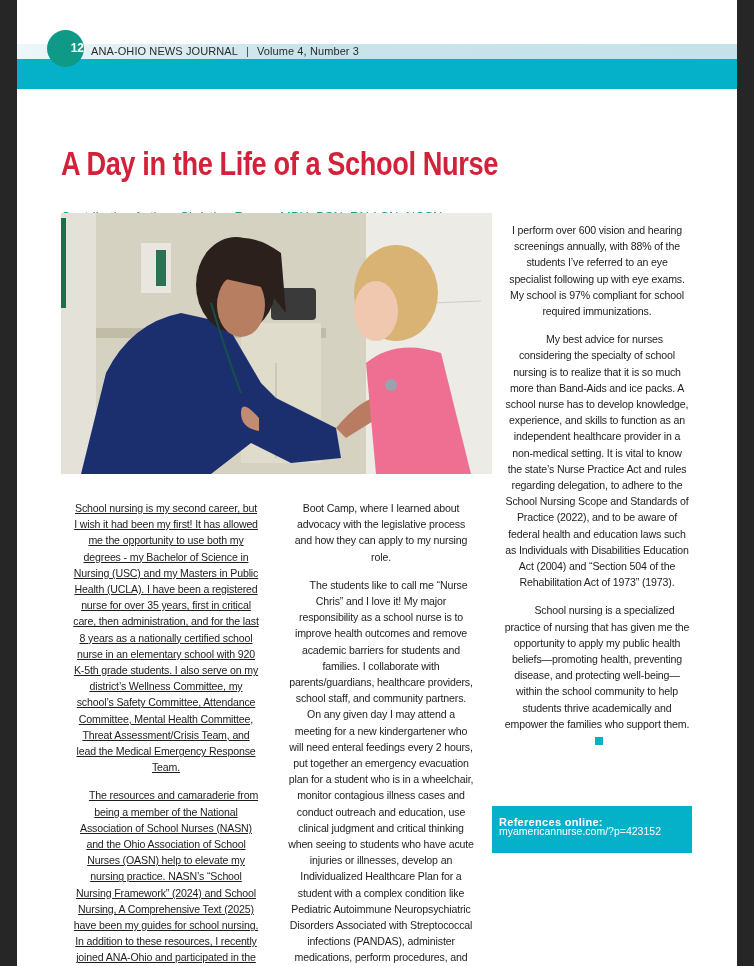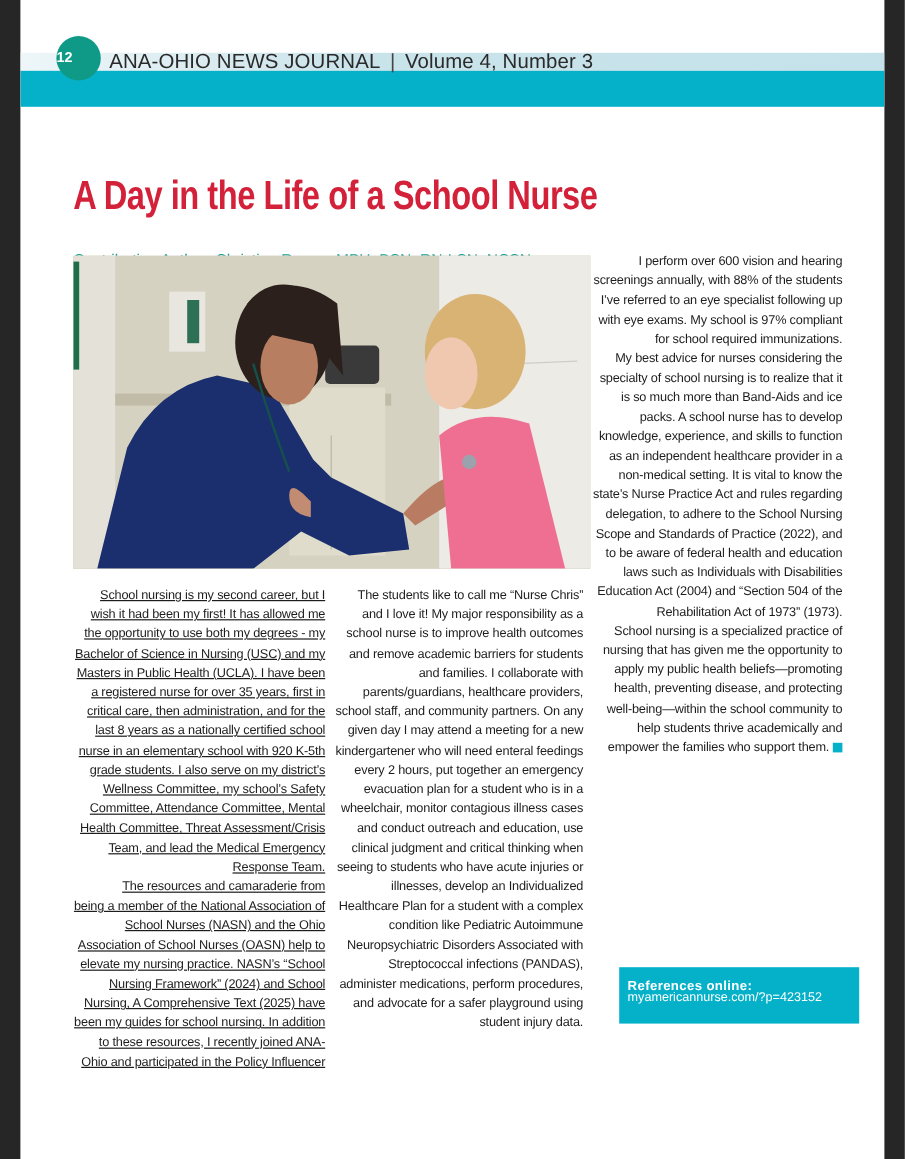--- a/index.html
+++ b/index.html
@@ -16,25 +16,25 @@
     position: absolute; left: 0; top: 44px; width: 720px; height: 15px;
     background: linear-gradient(90deg, #eef6f9 0%, #c9e3ea 40%, #c5e2ea 100%);
   }
   .band-teal {
     position: absolute; left: 0; top: 59px; width: 720px; height: 30px;
     background: #05b1c9;
   }
   .page-num {
     position: absolute; left: 30px; top: 30px; width: 37px; height: 37px;
     border-radius: 50%; background: #0f9a87; color: #fff;
-    font-weight: bold; font-size: 12px; line-height: 37px; text-align: left;
+    font-weight: bold; font-size: 12px; line-height: 37px; text-align: right;
   }
   .running-head {
     position: absolute; left: 74px; top: 44px; height: 15px;
-    font-size: 17px; line-height: 15px; color: #2a2a2a; letter-spacing: 0.1px;
+    font-size: 11px; line-height: 15px; color: #2a2a2a; letter-spacing: 0.1px;
     display: flex; gap: 0;
   }
   .running-head .sep { margin: 0 8px; color: #444; }
   .title {
     position: absolute; left: 44px; top: 122px;
     font-family: "Liberation Sans", sans-serif;
     font-size: 34px; font-weight: bold; color: #d3213a;
     transform: scaleX(0.80); transform-origin: left top;
     letter-spacing: -0.5px; white-space: nowrap; line-height: 1.1;
   }
@@ -44,32 +44,32 @@
   }
   .photo {
     position: absolute; left: 44px; top: 213px; width: 431px; height: 261px;
     overflow: hidden; background: #d9d5c4;
   }
   .col {
     position: absolute; font-family: "Liberation Sans", sans-serif;
     font-size: 10.6px; line-height: 16.2px; color: #1d1d1d;
     letter-spacing: -0.15px;
   }
-  .col p { margin: 0; text-align: right; }
+  .col p { margin: 12px; text-align: center; }
   .col p.indent { text-indent: 15px; }
   .col1 { left: 44px; top: 488px; width: 210px; text-decoration: underline; }
   .col2 { left: 259px; top: 488px; width: 210px; }
   .col3 { left: 475px; top: 210px; width: 210px; }
   .end-mark {
     display: inline-block; width: 8px; height: 8px; background: #05b1c9;
     margin-left: 3px; vertical-align: -1px;
   }
   .refs {
     position: absolute; left: 475px; top: 806px; width: 200px; height: 47px;
-    background: #05b1c9; color: #fff; padding: 0; margin-left: 24px;
+    background: #05b1c9; color: #fff; padding: 0;
   }
   .refs .label { position: absolute; left: 7px; top: 10px; font-weight: bold; font-size: 11px; letter-spacing: 0.3px; }
   .refs .link { position: absolute; left: 7px; top: 19px; font-size: 10.5px; }
 </style>
 </head>
 <body>
 
 <div class="page">
   <div class="band-light"></div>
   <div class="band-teal"></div>
@@ -111,20 +111,21 @@
       <circle cx="330" cy="172" r="6" fill="#9aa3ad"></circle>
     </svg>
   </div>
 
   <div class="col col1">
     <p>School nursing is my second career, but I wish it had been my first! It has allowed me the opportunity to use both my degrees - my Bachelor of Science in Nursing (USC) and my Masters in Public Health (UCLA). I have been a registered nurse for over 35 years, first in critical care, then administration, and for the last 8 years as a nationally certified school nurse in an elementary school with 920 K-5th grade students. I also serve on my district’s Wellness Committee, my school’s Safety Committee, Attendance Committee, Mental Health Committee, Threat Assessment/Crisis Team, and lead the Medical Emergency Response Team.</p>
     <p class="indent">The resources and camaraderie from being a member of the National Association of School Nurses (NASN) and the Ohio Association of School Nurses (OASN) help to elevate my nursing practice. NASN’s “School Nursing Framework” (2024) and School Nursing, A Comprehensive Text (2025) have been my guides for school nursing. In addition to these resources, I recently joined ANA-Ohio and participated in the Policy Influencer</p>
   </div>
 
   <div class="col col2">
+    <p>Boot Camp, where I learned about advocacy with the legislative process and how they can apply to my nursing role.</p>
     <p class="indent">The students like to call me “Nurse Chris” and I love it! My major responsibility as a school nurse is to improve health outcomes and remove academic barriers for students and families. I collaborate with parents/guardians, healthcare providers, school staff, and community partners. On any given day I may attend a meeting for a new kindergartener who will need enteral feedings every 2 hours, put together an emergency evacuation plan for a student who is in a wheelchair, monitor contagious illness cases and conduct outreach and education, use clinical judgment and critical thinking when seeing to students who have acute injuries or illnesses, develop an Individualized Healthcare Plan for a student with a complex condition like Pediatric Autoimmune Neuropsychiatric Disorders Associated with Streptococcal infections (PANDAS), administer medications, perform procedures, and advocate for a safer playground using student injury data.</p>
   </div>
 
   <div class="col col3">
     <p>I perform over 600 vision and hearing screenings annually, with 88% of the students I’ve referred to an eye specialist following up with eye exams. My school is 97% compliant for school required immunizations.</p>
     <p class="indent">My best advice for nurses considering the specialty of school nursing is to realize that it is so much more than Band-Aids and ice packs. A school nurse has to develop knowledge, experience, and skills to function as an independent healthcare provider in a non-medical setting. It is vital to know the state’s Nurse Practice Act and rules regarding delegation, to adhere to the School Nursing Scope and Standards of Practice (2022), and to be aware of federal health and education laws such as Individuals with Disabilities Education Act (2004) and “Section 504 of the Rehabilitation Act of 1973” (1973).</p>
     <p class="indent"><span>School nursing is a specialized practice of nursing that has given me the opportunity to apply my public health beliefs—promoting health, preventing disease, and protecting well-being—within the school community to help students thrive academically and empower the families who support them.</span><span class="end-mark"></span></p>
   </div>
 
   <div class="refs">

